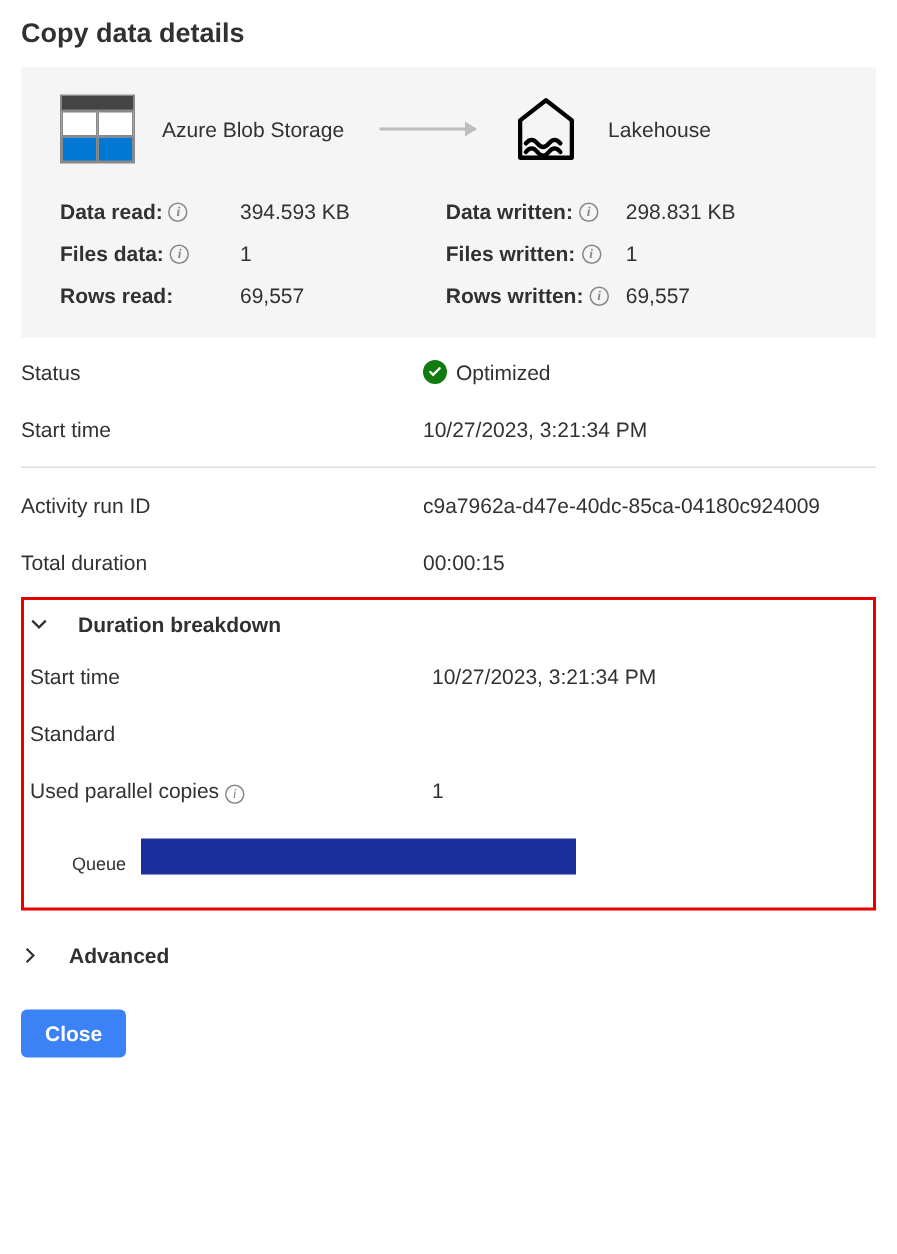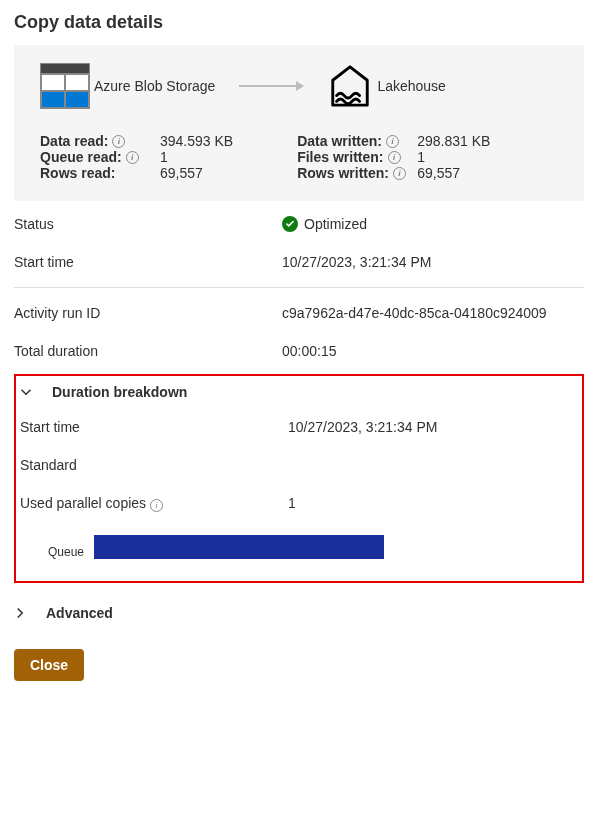--- a/index.html
+++ b/index.html
@@ -10,41 +10,41 @@
     background: #fff;
     width: 598px;
   }
   .panel { padding: 12px 14px 18px 14px; }
   .title { font-size: 18px; font-weight: 600; margin-bottom: 12px; }
   .source-sink-card {
     background: #f5f5f5;
     padding: 18px 26px 20px 26px;
   }
   .ss-top { display: flex; align-items: center; gap: 14px; }
-  .ss-block { display: flex; align-items: center; gap: 4px; }
+  .ss-block { display: flex; align-items: center; gap: 18px; }
   .ss-label { font-size: 14px; }
   .arrow {
     width: 64px; height: 2px; background: #bdbdbd; position: relative;
     margin: 0 10px;
   }
   .arrow::after {
     content: ""; position: absolute; right: -1px; top: -4px;
     border-left: 8px solid #bdbdbd;
     border-top: 5px solid transparent;
     border-bottom: 5px solid transparent;
   }
   .blob-icon {
     width: 50px; height: 46px; background: #fff; border: 1px solid #888;
     display: grid; grid-template-columns: 1fr 1fr; grid-template-rows: 10px 1fr 1fr;
   }
   .blob-icon .top { grid-column: 1 / -1; background: #444; border-bottom: 1px solid #888; }
   .blob-icon .c { border: 1px solid #888; }
   .blob-icon .fill { background: #0078d4; }
   .ss-stats { display: flex; margin-top: 24px; gap: 64px; }
-  .ss-col { display: grid; grid-template-columns: 120px 1fr; align-items: center; }
+  .ss-col { display: grid; grid-template-columns: 120px 1fr; row-gap: 12px; align-items: center; }
   .lbl { font-weight: 600; display: inline-flex; align-items: center; gap: 4px; }
   .info {
     display: inline-flex; width: 13px; height: 13px; border: 1px solid #888;
     border-radius: 50%; font-size: 9px; align-items: center; justify-content: center;
     color: #888; font-family: Georgia, serif; font-style: italic;
   }
   .val { }
   .details { padding: 4px 0; }
   .row { display: flex; align-items: center; padding: 11px 0; }
   .row .k { width: 268px; }
@@ -64,21 +64,21 @@
     border: 2px solid #e60000;
     padding: 0 4px 10px 4px;
     margin-top: 4px;
   }
   .gantt { margin: 10px 0 0 0; }
   .gantt-row { display: flex; align-items: flex-end; height: 26px; margin-bottom: 12px; }
   .gantt-label { width: 74px; text-align: right; font-size: 12px; padding-right: 10px; }
   .gantt-track { position: relative; flex: 1; height: 24px; }
   .gantt-bar { position: absolute; height: 24px; background: #1a2e9c; }
   .close-btn {
-    background: #a16207; color: #fff; border: none; padding: 8px 16px;
+    background: #3b82f6; color: #fff; border: none; padding: 8px 16px;
     border-radius: 4px; font-size: 14px; font-weight: 600; cursor: pointer;
     margin-top: 16px;
   }
 </style>
 </head>
 <body>
 
 <div class="panel">
   <div class="title">Copy data details</div>
 
@@ -106,21 +106,21 @@
     </div>
 
     <div class="ss-stats">
       <div class="ss-col">
         <span class="lbl">
             <span>Data read:</span>
             <span class="info">i</span>
           </span>
         <span class="val">394.593 KB</span>
         <span class="lbl">
-            <span>Queue read:</span>
+            <span>Files data:</span>
             <span class="info">i</span>
           </span>
         <span class="val">1</span>
         <span class="lbl">Rows read:</span>
         <span class="val">69,557</span>
       </div>
       <div class="ss-col">
         <span class="lbl">
             <span>Data written:</span>
             <span class="info">i</span>

